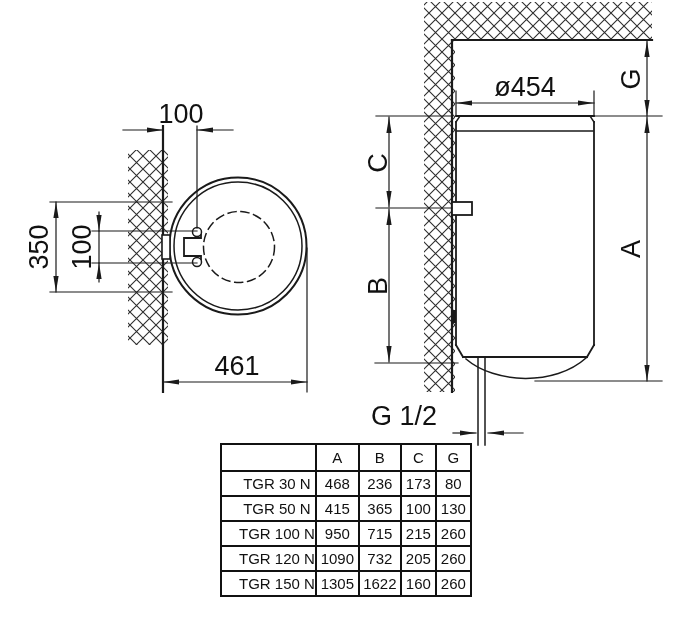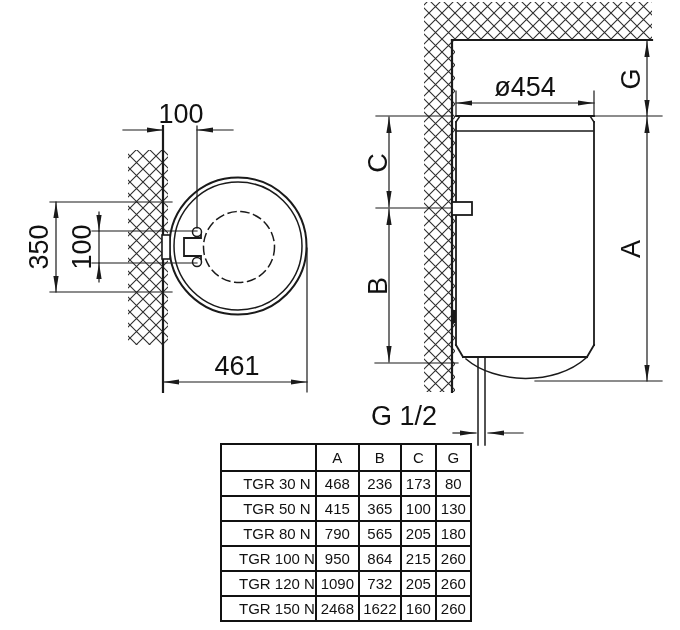--- a/index.html
+++ b/index.html
@@ -165,43 +165,36 @@
           <td class="val">80</td>
         </tr>
         <tr>
           <td class="model">TGR 50 N</td>
           <td class="val">415</td>
           <td class="val">365</td>
           <td class="val">100</td>
           <td class="val">130</td>
         </tr>
         <tr>
-          <td class="model">TGR 80 N</td>
-          <td class="val">790</td>
-          <td class="val">565</td>
-          <td class="val">205</td>
-          <td class="val">180</td>
-        </tr>
-        <tr>
           <td class="model">TGR 100 N</td>
           <td class="val">950</td>
-          <td class="val">864</td>
+          <td class="val">715</td>
           <td class="val">215</td>
           <td class="val">260</td>
         </tr>
         <tr>
           <td class="model">TGR 120 N</td>
           <td class="val">1090</td>
           <td class="val">732</td>
           <td class="val">205</td>
           <td class="val">260</td>
         </tr>
         <tr>
           <td class="model">TGR 150 N</td>
-          <td class="val">2468</td>
+          <td class="val">1305</td>
           <td class="val">1622</td>
           <td class="val">160</td>
           <td class="val">260</td>
         </tr>
       </tbody>
 </table>
 
 </div>
 
 </body></html>

